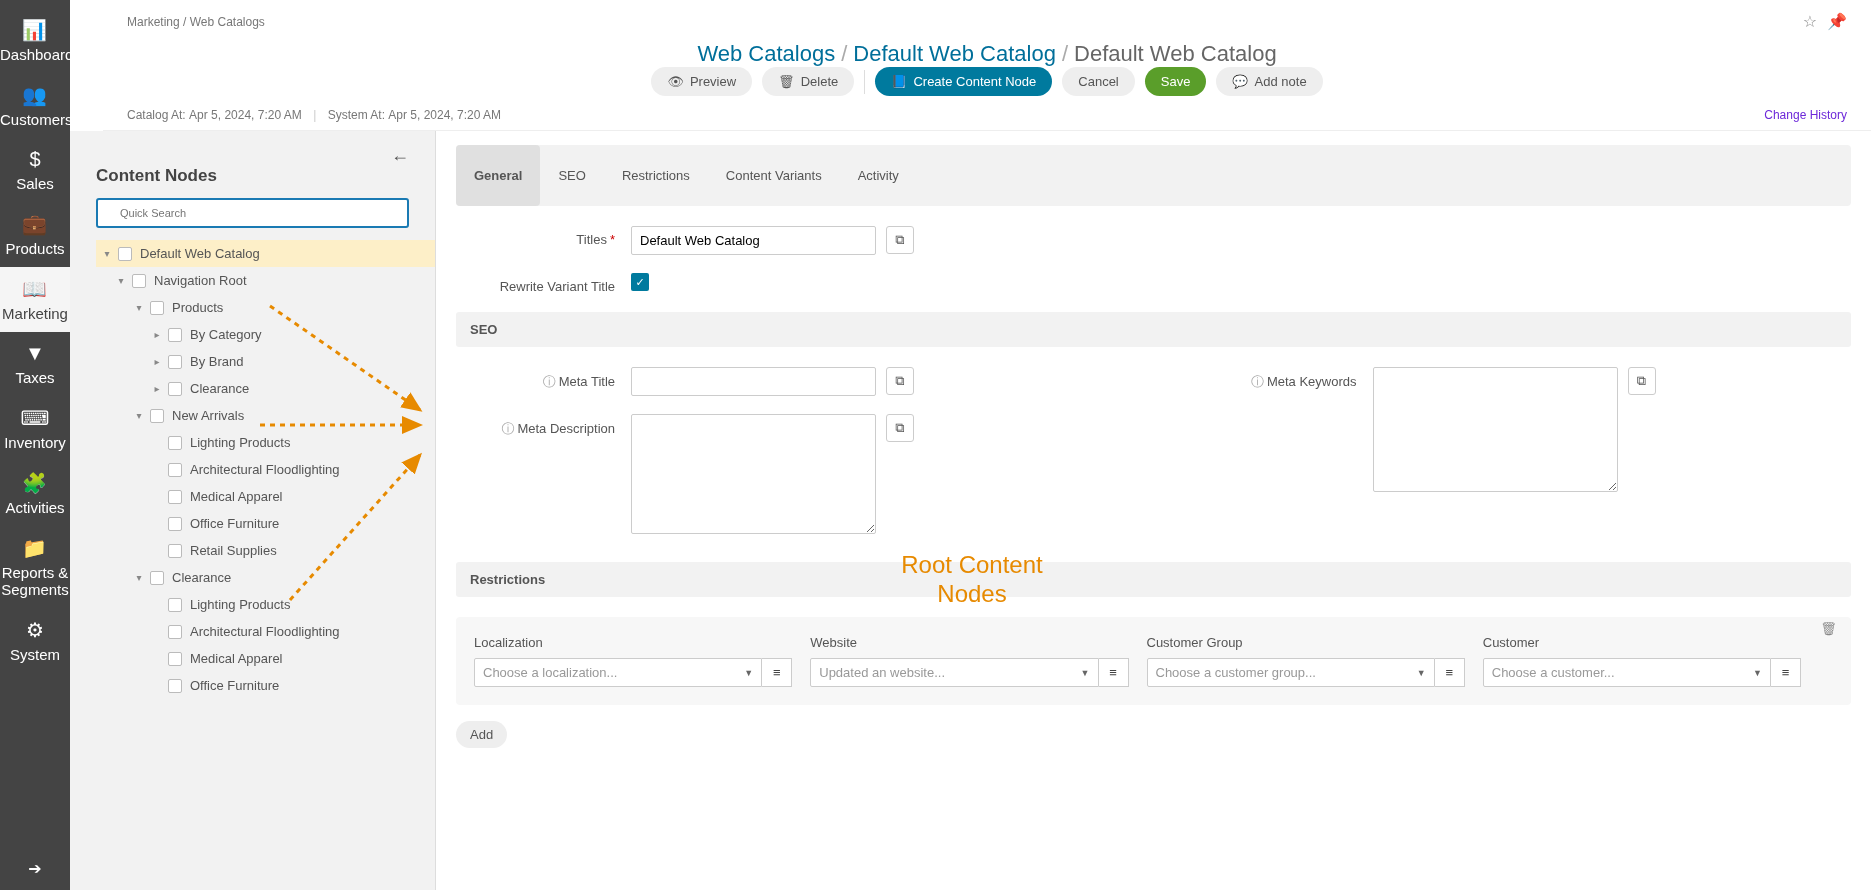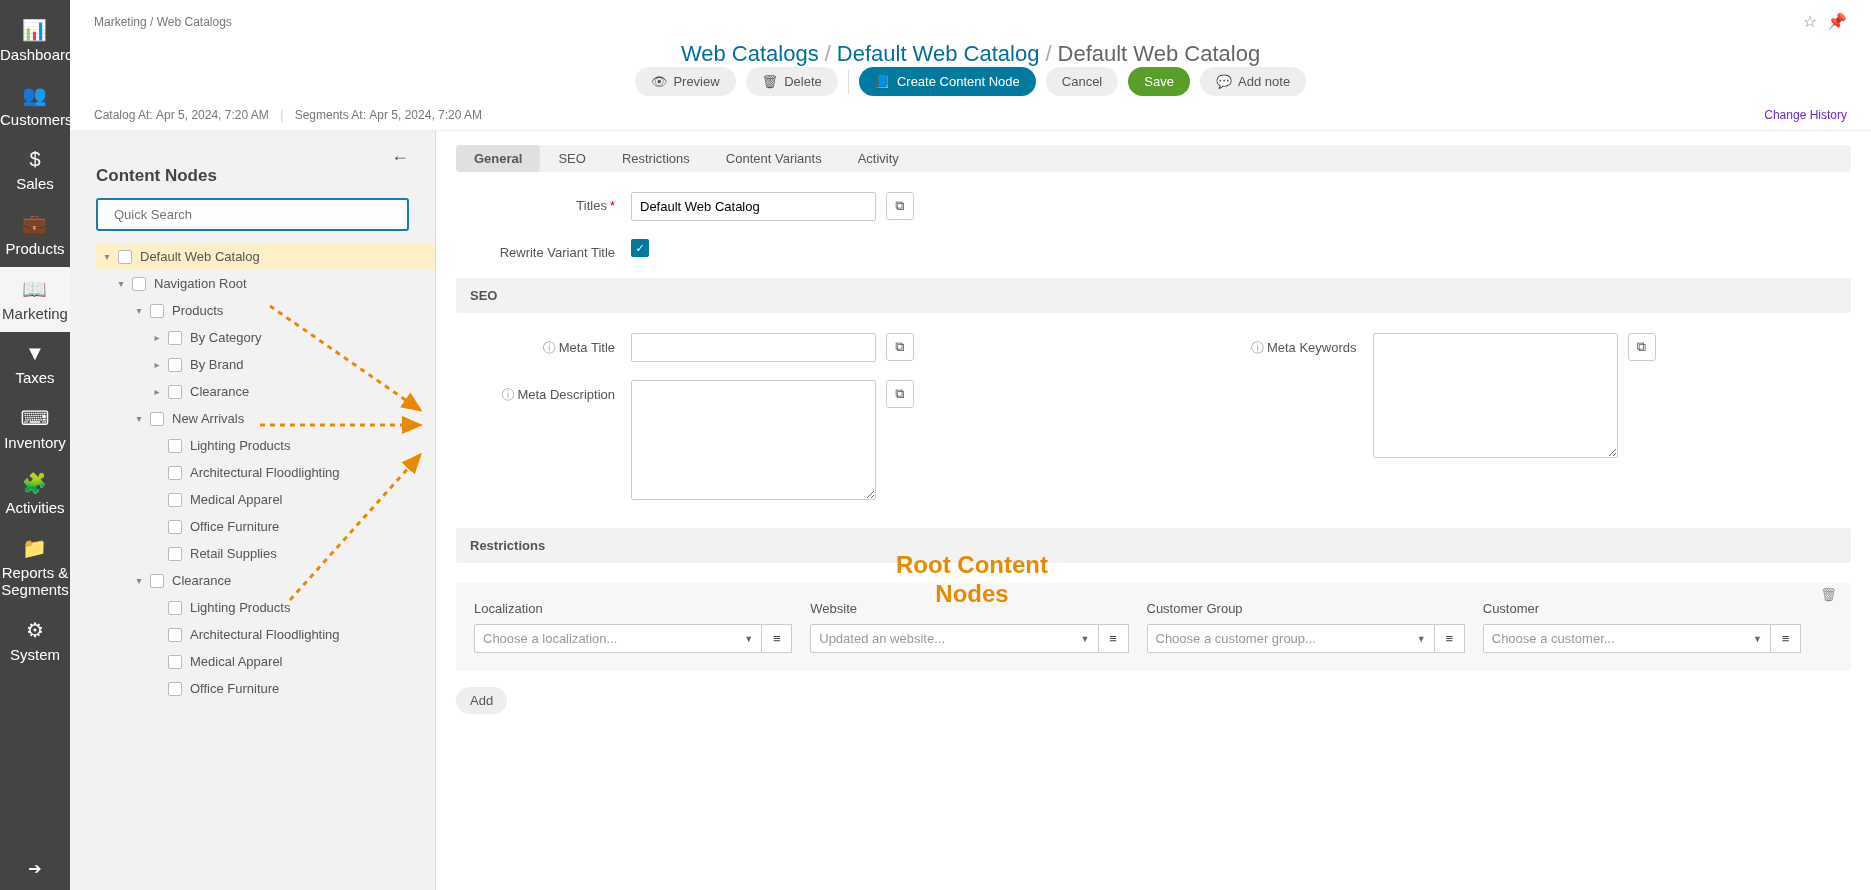--- a/index.html
+++ b/index.html
@@ -9,21 +9,21 @@
 .sidenav { width: 70px; background: #444; color: #fff; display: flex; flex-direction: column; align-items: center; padding-top: 8px; }
 .sidenav-item { width: 70px; text-align: center; padding: 10px 0; cursor: pointer; }
 .sidenav-item.active { background: #f5f5f5; color: #444; }
 .sidenav-item .icon { font-size: 20px; display: block; margin-bottom: 4px; }
 .sidenav-item .label { font-size: 15px; }
 .sidenav-bottom { margin-top: auto; padding: 12px 0; width: 70px; text-align: center; cursor: pointer; font-size: 16px; }
 
 .main { flex: 1; display: flex; flex-direction: column; overflow: hidden; }
 
 
-.header { padding: 12px 24px 8px 24px; border-bottom: 1px solid #eee; }
+.header { padding: 12px 24px 8px 24px; border-bottom: 1px solid #eee; margin-left: 33px; }
 .crumbs-line { display: flex; align-items: center; justify-content: space-between; }
 .crumbs-small { color: #777; font-size: 12px; }
 .header-icons { display: flex; gap: 10px; color: #888; font-size: 16px; }
 .title-line { display: flex; align-items: center; justify-content: space-between; margin-top: 10px; flex-direction: column; }
 .title-crumbs { font-size: 22px; }
 .title-crumbs a { color: #006f9a; text-decoration: none; }
 .title-crumbs .sep { color: #aaa; margin: 0 6px; }
 .title-crumbs .current { color: #666; }
 .actions { display: flex; gap: 10px; align-items: center; }
 .btn { border-radius: 18px; padding: 7px 16px; font-size: 13px; cursor: pointer; border: none; display: inline-flex; align-items: center; gap: 6px; }
@@ -37,35 +37,35 @@
 .meta-left .msep { margin: 0 8px; color: #ccc; }
 
 
 .body-row { flex: 1; display: flex; overflow: hidden; }
 
 
 .tree-panel { width: 366px; background: #f2f2f2; border-right: 1px solid #ddd; display: flex; flex-direction: column; }
 .tree-top { padding: 14px 26px 0 26px; text-align: right; }
 .tree-heading { font-size: 17px; font-weight: bold; color: #444; padding: 0 26px 12px 26px; }
 .tree-search { margin: 0 26px 8px 26px; }
-.tree-search input { width: 100%; padding: 7px 16px; border: 2px solid #1a7ab3; border-radius: 3px; font-size: 13px; }
+.tree-search input { width: 100%; padding: 7px 22px; border: 2px solid #1a7ab3; border-radius: 3px; font-size: 11px; }
 .tree { flex: 1; overflow-y: auto; padding: 4px 0 20px 26px; position: relative; }
 .tree-row { display: flex; align-items: center; padding: 6px 4px; cursor: pointer; color: #555; }
 .tree-row.active { background: #fdefc8; }
 .tree-row .caret { width: 14px; text-align: center; color: #888; font-size: 10px; }
 .tree-row .noind { width: 14px; }
 .tree-row .cb { width: 14px; height: 14px; border: 1px solid #bbb; border-radius: 2px; margin: 0 8px 0 4px; background: #fff; }
 .indent-1 { padding-left: 18px; }
 .indent-2 { padding-left: 36px; }
 .indent-3 { padding-left: 54px; }
 
 
 .content-panel { flex: 1; overflow-y: auto; padding: 0 20px 20px 20px; }
 .tabs { background: #f2f2f2; border-radius: 4px; margin: 14px 0 20px 0; display: flex; }
-.tab { padding: 6px 18px; cursor: pointer; color: #555; font-size: 13px; }
+.tab { padding: 23px 18px; cursor: pointer; color: #555; font-size: 13px; }
 .tab.active { background: #e0e0e0; border-radius: 4px; font-weight: bold; }
 
 .form-row { display: flex; align-items: flex-start; margin-bottom: 18px; }
 .form-label { width: 175px; text-align: right; padding-right: 16px; padding-top: 6px; color: #555; }
 .form-label .req { color: #c00; margin-left: 3px; }
 .form-label .info-ic { color: #aaa; margin-right: 3px; }
 .form-field { display: flex; align-items: flex-start; gap: 10px; }
 .text-input { border: 1px solid #ccc; padding: 6px 8px; border-radius: 2px; font-size: 13px; width: 245px; }
 .textarea { border: 1px solid #ccc; padding: 6px 8px; border-radius: 2px; font-size: 13px; width: 245px; height: 120px; resize: both; }
 .textarea-lg { width: 245px; height: 125px; }
@@ -82,21 +82,21 @@
 .rest-field { flex: 1; }
 .rest-field label { display: block; margin-bottom: 8px; color: #555; }
 .select-wrap { display: flex; }
 .select-input { flex: 1; border: 1px solid #ccc; padding: 6px 23px 6px 8px; border-radius: 2px 0 0 2px; color: #999; background: #fff; position: relative; }
 .select-caret { position: absolute; right: 8px; top: 9px; font-size: 9px; color: #666; }
 .select-btn { width: 30px; border: 1px solid #ccc; border-left: none; display: flex; align-items: center; justify-content: center; background: #fff; cursor: pointer; }
 
 .add-btn { background: #eee; border-radius: 15px; padding: 6px 14px; cursor: pointer; margin-top: 16px; display: inline-block; color: #555; }
 
 
-.anno { font-size: 24px; font-weight: bold; color: #e78a00; }
+.anno { font-size: 24px; font-weight: normal; color: #e78a00; }
 .anno-label { position: absolute; left: 436px; top: 420px; line-height: 1.2; text-align: center; width: 200px; pointer-events: none; }
 
 svg.arrow-svg { position: absolute; pointer-events: none; overflow: visible; }
 </style>
 </head>
 <body>
 
 <div class="sidenav">
   <div id="sidenav-items">
       <div class="sidenav-item"><span class="icon">📊</span><span class="label">Dashboards</span></div>
@@ -148,21 +148,21 @@
         <button class="btn btn-light">
             <span>💬</span>
             <span>Add note</span>
           </button>
       </div>
     </div>
     <div class="meta-line">
       <div class="meta-left">
         <span>Catalog At:</span> <span>Apr 5, 2024, 7:20 AM</span>
         <span class="msep">|</span>
-        <span>Segments At:</span> <span>Apr 5, 2024, 7:20 AM</span>
+        <span>System At:</span> <span>Apr 5, 2024, 7:20 AM</span>
       </div>
       <span class="link">Change History</span>
     </div>
   </div>
 
   <div class="body-row">
 
     <div class="tree-panel">
       <div class="tree-top"><span style="cursor:pointer;color:#555;font-size:18px;">←</span></div>
       <div class="tree-heading">Content Nodes</div>

